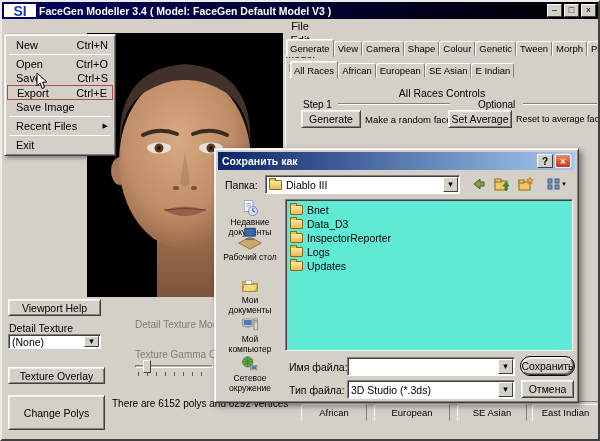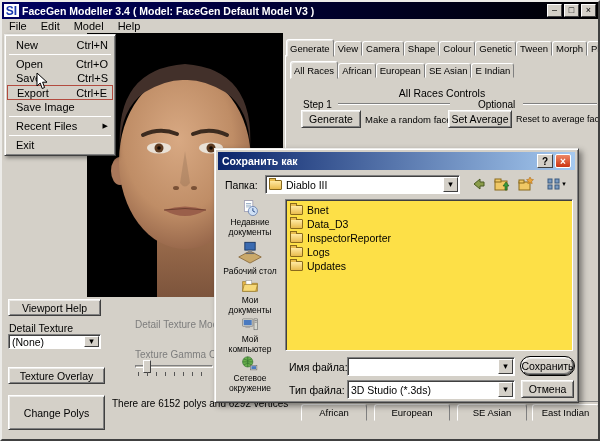--- a/index.html
+++ b/index.html
@@ -1,39 +1,39 @@
 <!DOCTYPE html>
 <html><head>
 <meta charset="utf-8">
 <style>
   * { margin:0; padding:0; box-sizing:border-box; }
   body { background:#808080; font-family:"Liberation Sans", sans-serif; }
   .screen { position:relative; width:600px; height:441px; background:#d4d0c8;
     font-family:"Liberation Sans", sans-serif; font-size:11px; color:#000; overflow:hidden;
     border:2px solid; border-color:#ecebe8 #404040 #404040 #ecebe8; }
-  .sunken { background:#fde047; border:1px solid; border-color:#808080 #ffffff #ffffff #808080;
+  .sunken { background:#5eead4; border:1px solid; border-color:#808080 #ffffff #ffffff #808080;
     box-shadow: inset 1px 1px 0 #404040; }
   .btn { background:#d4d0c8; border:1px solid; border-color:#ffffff #404040 #404040 #ffffff;
     box-shadow: inset 1px 1px 0 #ecebe8, inset -1px -1px 0 #808080;
     display:flex; align-items:center; justify-content:center; font-size:10.5px; cursor:default; white-space:nowrap; }
   .etch { height:2px; border-top:1px solid #808080; border-bottom:1px solid #ffffff; }
 
   
   .titlebar { position:absolute; left:0; top:0; right:0; height:17px;
     background:linear-gradient(90deg,#000060,#000000); color:#fff;
     display:flex; align-items:center; gap:3px; padding:0 2px; }
-  .app-icon { width:15px; height:13px; background:#fff; color:#1a3ab0; font-weight:bold;
-    font-size:12px; display:flex; align-items:center; justify-content:center; flex:none; }
+  .app-icon { width:32px; height:13px; background:#fff; color:#1a3ab0; font-weight:bold;
+    font-size:14px; display:flex; align-items:center; justify-content:center; flex:none; }
   .title-text { font-weight:bold; font-size:10.5px; white-space:nowrap; overflow:hidden; flex:1; }
   .win-btns { display:flex; gap:2px; }
   .wbtn { width:15px; height:13px; background:#d4d0c8; border:1px solid; border-color:#fff #404040 #404040 #fff;
     color:#000; font-size:9px; line-height:1; display:flex; align-items:center; justify-content:center; }
 
   
-  .menubar { position:absolute; left:0; top:17px; right:0; height:15px; display:flex; align-items:flex-start; }
+  .menubar { position:absolute; left:0; top:17px; right:0; height:15px; display:flex; align-items:center;flex-direction:column; }
   .menu { padding:1px 7px; }
   .dropdown { position:absolute; left:2px; top:32px; width:112px; background:#d4d0c8; z-index:40;
     border:1px solid; border-color:#ecebe8 #404040 #404040 #ecebe8;
     box-shadow: inset 1px 1px 0 #fff, inset -1px -1px 0 #808080, 2px 2px 4px rgba(0,0,0,.4); padding:3px 2px; }
   .mi { display:flex; justify-content:space-between; align-items:center; height:14px; padding:0 5px 0 9px; }
   .mi.hilite { border:1px solid #b24b3f; height:15px; }
   .msep { height:1px; background:#808080; border-bottom:1px solid #fff; margin:2px 2px; }
 
   
   .viewport { position:absolute; left:85px; top:31px; width:196px; height:264px; background:#000; }
@@ -294,21 +294,21 @@
       <svg width="28" height="28" viewBox="0 0 32 32">
         <rect x="6" y="3" width="15" height="19" fill="#fff" stroke="#7a7a9a"></rect>
         <rect x="9" y="7" width="9" height="1.6" fill="#9ab0c8"></rect>
           <rect x="9" y="10" width="9" height="1.6" fill="#9ab0c8"></rect>
         <rect x="9" y="13" width="9" height="1.6" fill="#9ab0c8"></rect>
         <circle cx="21" cy="21" r="8" fill="#cfe0f5" stroke="#3a5a9a"></circle>
         <path d="M21 16 L21 21 L25 23" stroke="#1a3a7a" stroke-width="1.5" fill="none"></path>
       </svg>
       <span>Недавние документы</span>
     </div>
-    <div class="place" style="top:89px;">
+    <div class="place" style="top:75px;">
       <svg width="28" height="28" viewBox="0 0 32 32">
         <path d="M3 22 L16 15 L29 22 L16 29 Z" fill="#caa96a" stroke="#8a6a3a"></path>
         <rect x="10" y="5" width="12" height="9" fill="#3a6ab0" stroke="#16335f"></rect>
         <rect x="14" y="14" width="4" height="3" fill="#8a8a8a"></rect>
           <rect x="11" y="17" width="10" height="1.6" fill="#6a6a6a"></rect>
       </svg>
       <span>Рабочий стол</span>
     </div>
     <div class="place" style="top:128px;">
       <svg width="28" height="28" viewBox="0 0 32 32">

